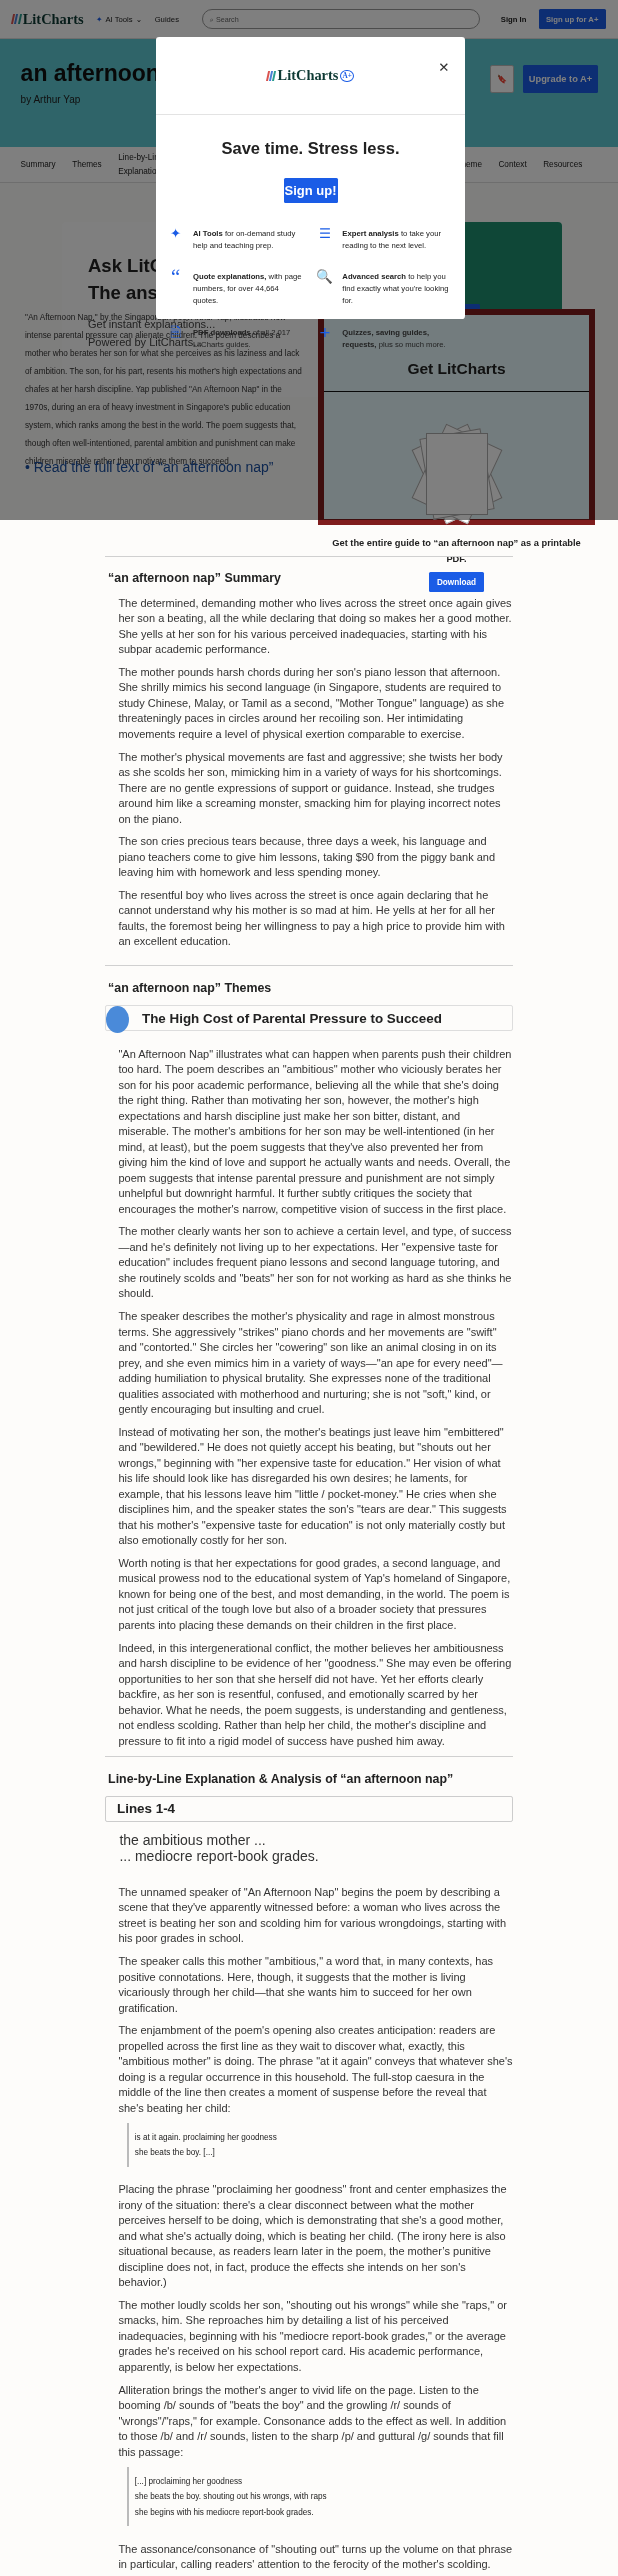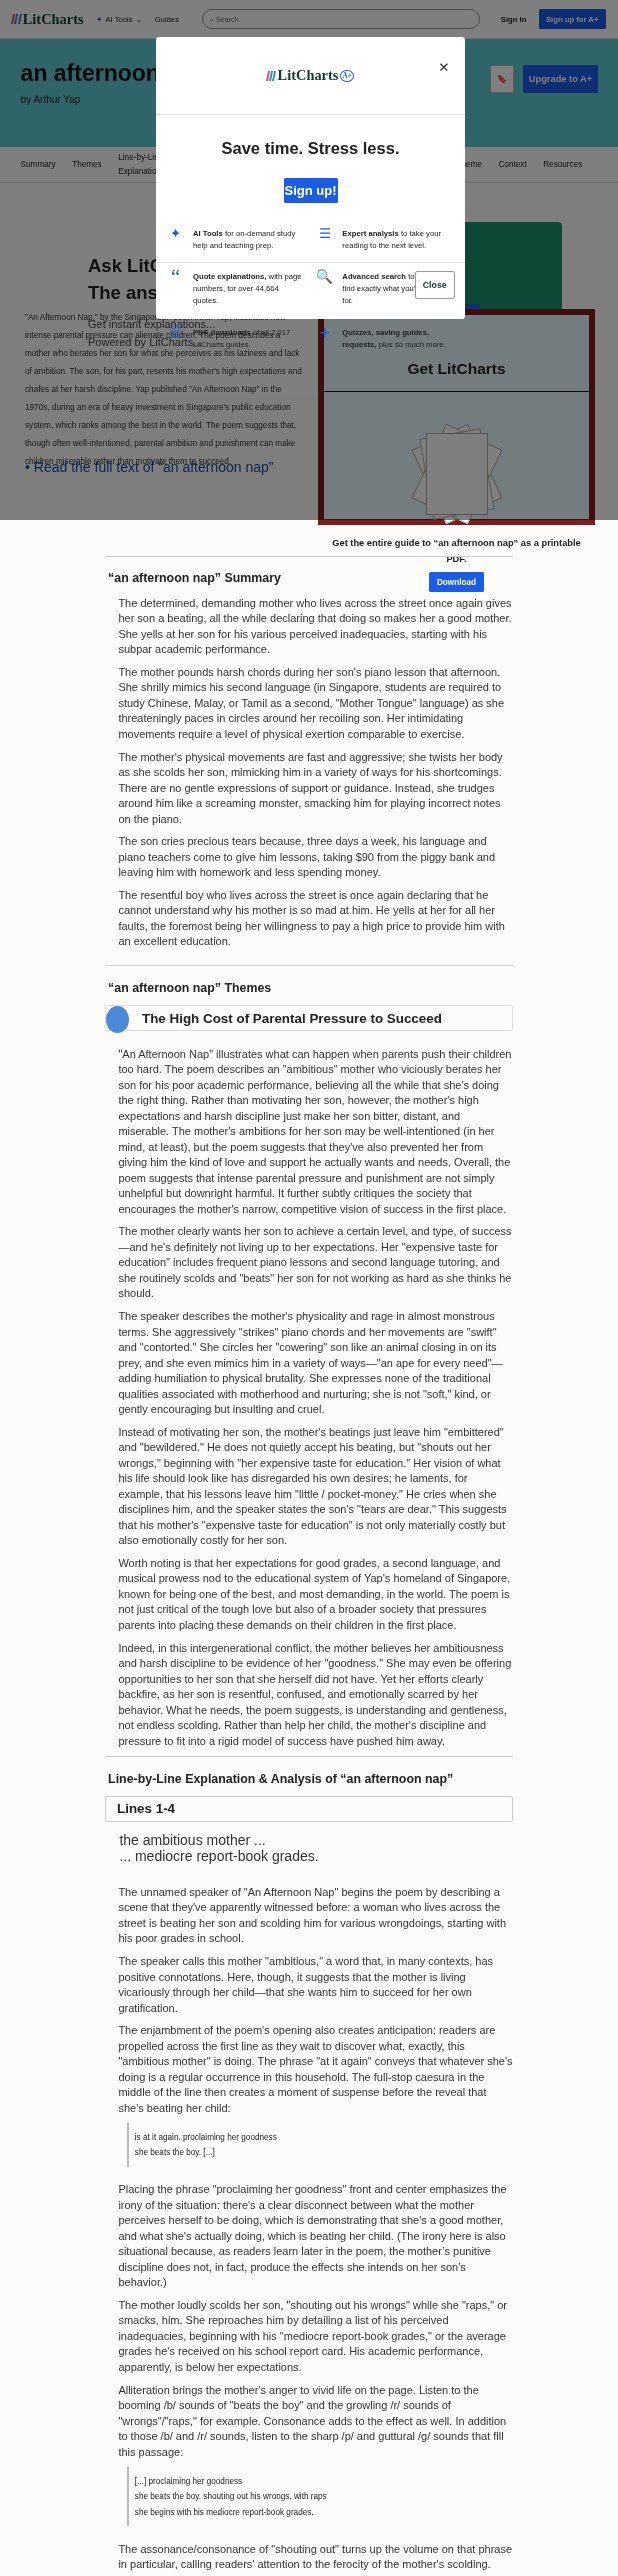--- a/index.html
+++ b/index.html
@@ -179,23 +179,20 @@
       </div>
     <div class="fi">
         <span class="ic">🗎</span>
         <span><b>PDF downloads</b><span> of all 2,017 LitCharts guides.</span></span>
       </div>
     <div class="fi">
         <span class="ic" style="font-size:18.5px">+</span>
         <span><b>Quizzes, saving guides, requests,</b><span> plus so much more.</span></span>
       </div>
   </div>
-  <div class="mfoot">
-      <button class="close">Close</button>
-    </div>
 </div>
 
 <div class="main">
   <div class="hr"></div>
   <h2 class="sec-title">“an afternoon nap” Summary</h2>
   <p class="para">The determined, demanding mother who lives across the street once again gives her son a beating, all the while declaring that doing so makes her a good mother. She yells at her son for his various perceived inadequacies, starting with his subpar academic performance.</p>
   <p class="para">The mother pounds harsh chords during her son's piano lesson that afternoon. She shrilly mimics his second language (in Singapore, students are required to study Chinese, Malay, or Tamil as a second, "Mother Tongue" language) as she threateningly paces in circles around her recoiling son. Her intimidating movements require a level of physical exertion comparable to exercise.</p>
   <p class="para">The mother's physical movements are fast and aggressive; she twists her body as she scolds her son, mimicking him in a variety of ways for his shortcomings. There are no gentle expressions of support or guidance. Instead, she trudges around him like a screaming monster, smacking him for playing incorrect notes on the piano.</p>
   <p class="para">The son cries precious tears because, three days a week, his language and piano teachers come to give him lessons, taking $90 from the piggy bank and leaving him with homework and less spending money.</p>
   <p class="para">The resentful boy who lives across the street is once again declaring that he cannot understand why his mother is so mad at him. He yells at her for all her faults, the foremost being her willingness to pay a high price to provide him with an excellent education.</p>

